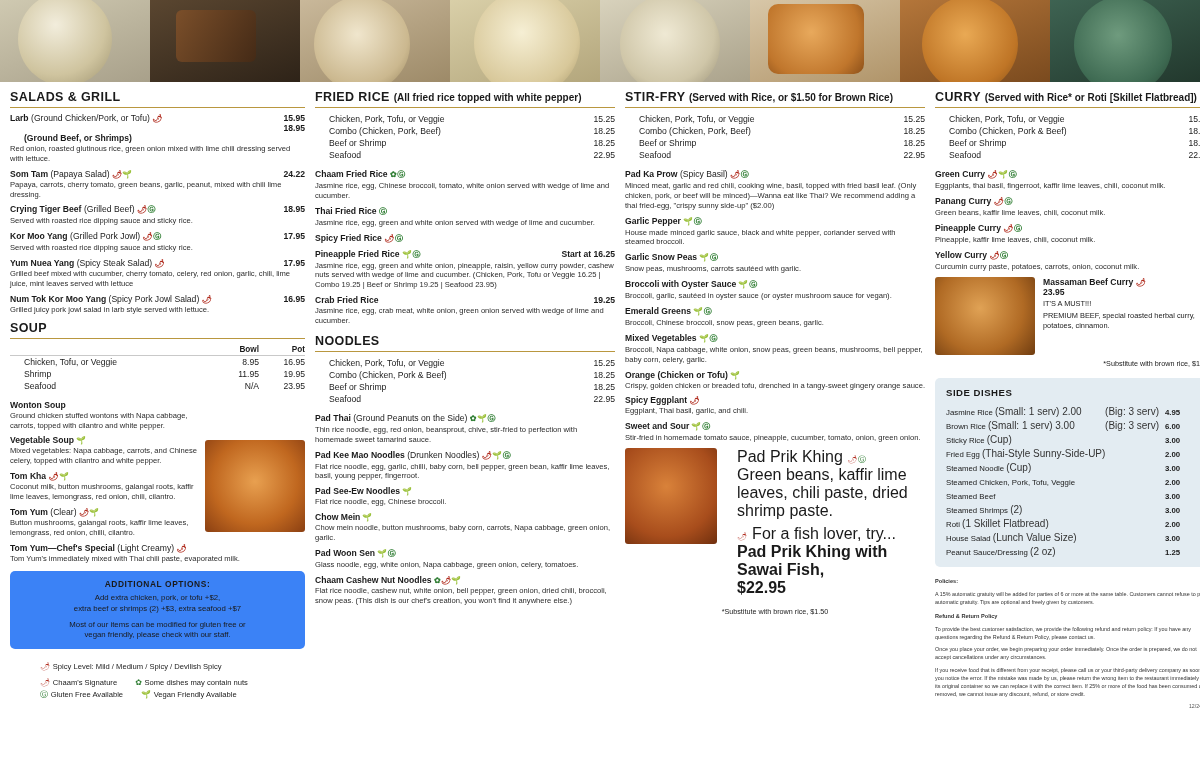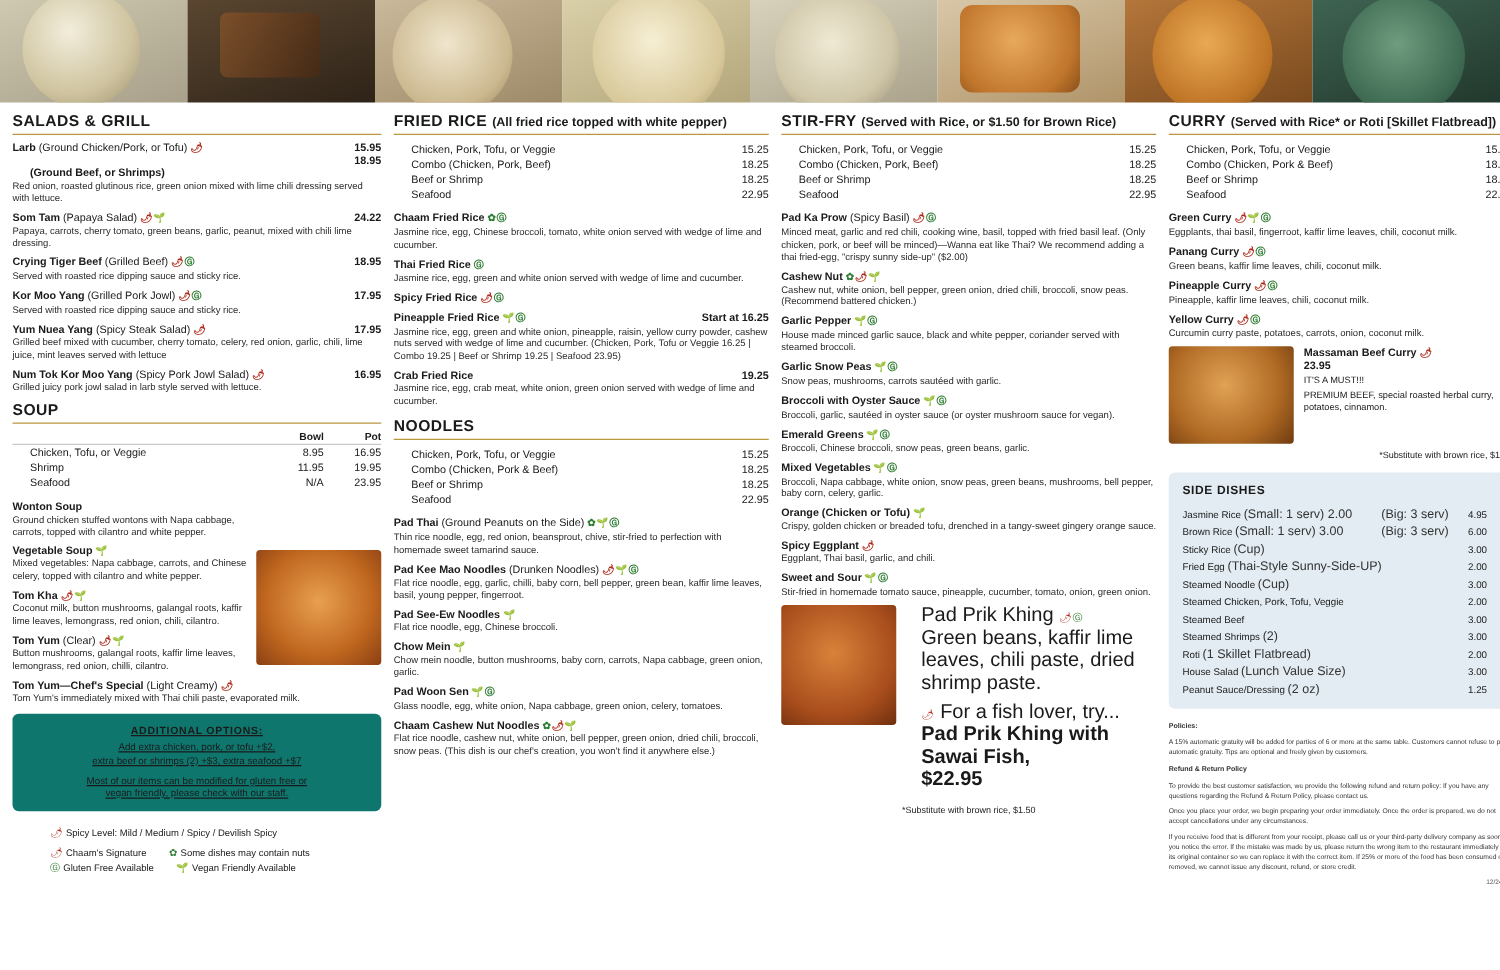--- a/index.html
+++ b/index.html
@@ -38,36 +38,36 @@
   .sym.green { color:#2e7d32; }
 
   .price-table { margin:2px 0 8px 0; }
   .pt-row { display:flex; font-size:8.6px; padding:1px 0; }
   .pt-row .lbl { flex:1 1 auto; padding-left:14px; }
   .pt-row .v1 { width:46px; text-align:right; }
   .pt-row .v2 { width:46px; text-align:right; }
   .pt-head { font-size:8.2px; font-weight:bold; border-bottom:1px solid #c9c9c9; }
 
   .opts-box {
-    margin-top:8px; background:#0f766e; border-radius:5px;
-    padding:8px 10px; text-align:center;text-decoration:underline;
+    margin-top:8px; background:#3b82f6; border-radius:5px;
+    padding:8px 10px; text-align:center;
   }
   .opts-title { font-size:8.4px; font-weight:bold; letter-spacing:.6px; margin-bottom:4px; }
   .opts-line { font-size:7.8px; line-height:1.35; }
 
   .legend { margin-top:12px; font-size:7.6px; line-height:1.5; padding-left:30px; }
   .legend .lrow { display:flex; gap:18px; }
   .legend .lcell { white-space:nowrap; }
 
   .side-box { background:#e3ecf2; border-radius:5px; padding:9px 11px; margin-top:10px; }
   .side-title { font-size:9.6px; font-weight:bold; letter-spacing:.5px; margin-bottom:6px; }
   .side-row { display:flex; font-size:7.8px; padding:1.5px 0; align-items:baseline; }
   .side-row .sn { flex:1 1 auto; }
   .side-row .sq { font-size:10px; color:#333; padding-right:6px; }
-  .side-row .sp { width:34px; text-align:center; font-weight:normal; }
+  .side-row .sp { width:34px; text-align:left; font-weight:bold; }
 
   .feature { display:flex; gap:8px; margin-top:6px; }
   .feature .fimg { width:100px; height:78px; border-radius:3px; flex:0 0 100px; position:relative; overflow:hidden; }
   .feature .ftxt { flex:1 1 auto; }
   .feature .fname { font-size:8.6px; font-weight:bold; }
   .feature .fprice { font-size:8.6px; font-weight:bold; }
   .feature .fdesc { font-size:7.4px; line-height:1.3; margin-top:2px; }
 
   .note-sm { font-size:7.2px; text-align:right; margin-top:4px; }
 
@@ -385,26 +385,20 @@
           <span class="lbl">Seafood</span>
           <span class="v1">22.95</span>
         </div>
       </div>
     <div id="sf-list">
         <div class="item">
           <div class="row">
             <div class="nm">Pad Ka Prow <span style="font-weight:normal">(Spicy Basil)</span> <span class="sym">🌶</span><span class="sym green">Ⓖ</span></div>
           </div>
           <div class="de">Minced meat, garlic and red chili, cooking wine, basil, topped with fried basil leaf. (Only chicken, pork, or beef will be minced)—Wanna eat like Thai? We recommend adding a thai fried-egg, "crispy sunny side-up" ($2.00)</div>
-        </div>
-        <div class="item">
-          <div class="row">
-            <div class="nm">Cashew Nut <span class="sym green">✿</span><span class="sym">🌶</span><span class="sym green">🌱</span></div>
-          </div>
-          <div class="de">Cashew nut, white onion, bell pepper, green onion, dried chili, broccoli, snow peas. (Recommend battered chicken.)</div>
         </div>
         <div class="item">
           <div class="row">
             <div class="nm">Garlic Pepper <span class="sym green">🌱</span><span class="sym green">Ⓖ</span></div>
           </div>
           <div class="de">House made minced garlic sauce, black and white pepper, coriander served with steamed broccoli.</div>
         </div>
         <div class="item">
           <div class="row">
             <div class="nm">Garlic Snow Peas <span class="sym green">🌱</span><span class="sym green">Ⓖ</span></div>

